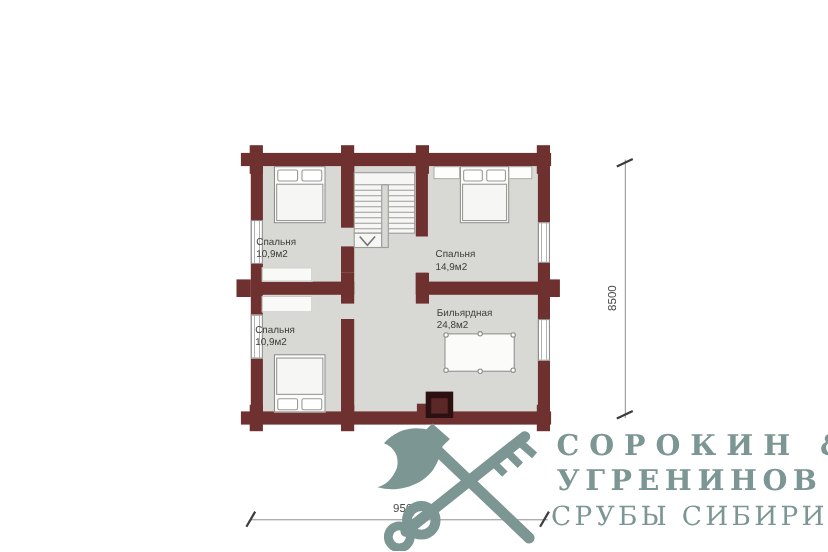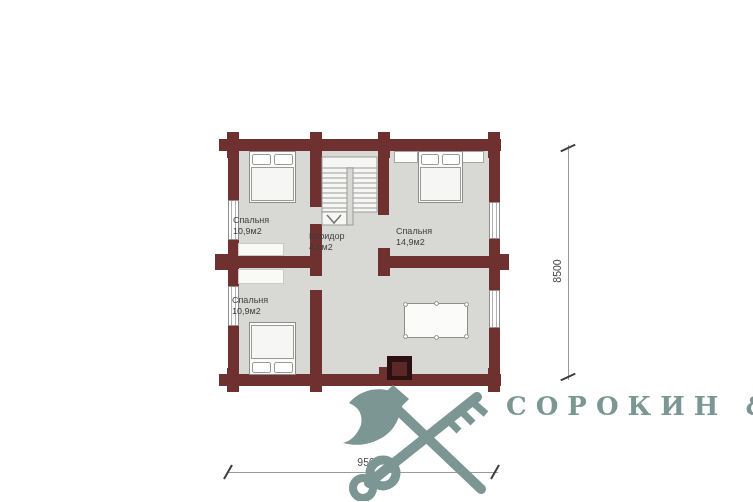--- a/index.html
+++ b/index.html
@@ -133,31 +133,31 @@
   </div>
 
   <div class="abs fire-step" style="left:379px;top:367px;width:9px;height:13px;"></div>
   <div class="abs fire-outer" style="left:387px;top:356px;width:25px;height:24px;"></div>
   <div class="abs fire-inner" style="left:392px;top:362px;width:15px;height:14px;"></div>
 
   <div class="abs room-label" style="left:233px;top:215px;">
     <span>Спальня</span>
     <span>10,9м2</span>
   </div>
-  <div class="abs room-label" style="left:309px;top:231px;">
-    <span>Коридор</span>
-    <span>4,5м2</span>
-  </div>
   <div class="abs room-label" style="left:396px;top:226px;">
     <span>Спальня</span>
     <span>14,9м2</span>
   </div>
   <div class="abs room-label" style="left:232px;top:295px;">
     <span>Спальня</span>
     <span>10,9м2</span>
+  </div>
+  <div class="abs room-label" style="left:397px;top:279px;">
+    <span>Бильярдная</span>
+    <span>24,8м2</span>
   </div>
 
   <div class="abs dim-line" style="left:568px;top:145px;width:1px;height:235px;"></div>
   <div class="abs tick" style="left:560px;top:147px;transform:rotate(-25deg);"></div>
   <div class="abs tick" style="left:560px;top:376px;transform:rotate(-25deg);"></div>
   <div class="abs dim-text" style="left:537px;top:265px;transform:rotate(-90deg);">8500</div>
 
   <div class="abs dim-line" style="left:228px;top:472px;width:270px;height:1px;"></div>
   <div class="abs tick" style="left:220px;top:471px;transform:rotate(-60deg);"></div>
   <div class="abs tick" style="left:487px;top:471px;transform:rotate(-60deg);"></div>
@@ -173,14 +173,16 @@
       <line x1="122" y1="26" x2="136" y2="40" stroke-width="7"></line>
       <line x1="133" y1="17" x2="149" y2="31" stroke-width="7"></line>
 
       <line x1="62" y1="28" x2="144" y2="106" stroke-width="10" stroke-linecap="round"></line>
       <path d="M66,14 C48,2 26,4 12,20 C22,24 26,32 24,42 C20,52 14,58 6,60 C28,66 50,56 58,42 C64,32 66,22 66,14 Z" stroke="none"></path>
       <path d="M56,2 L72,16 L60,28 L46,12 Z" stroke="none"></path>
     </g>
   </svg>
 
   <div class="abs logo-line logo-l1" style="left:506px;top:391px;">СОРОКИН &amp;</div>
+  <div class="abs logo-line logo-l2" style="left:506px;top:422px;">УГРЕНИНОВ</div>
+  <div class="abs logo-line logo-l3" style="left:501px;top:455px;">СРУБЫ СИБИРИ</div>
 
 </div>
 
 </body></html>

